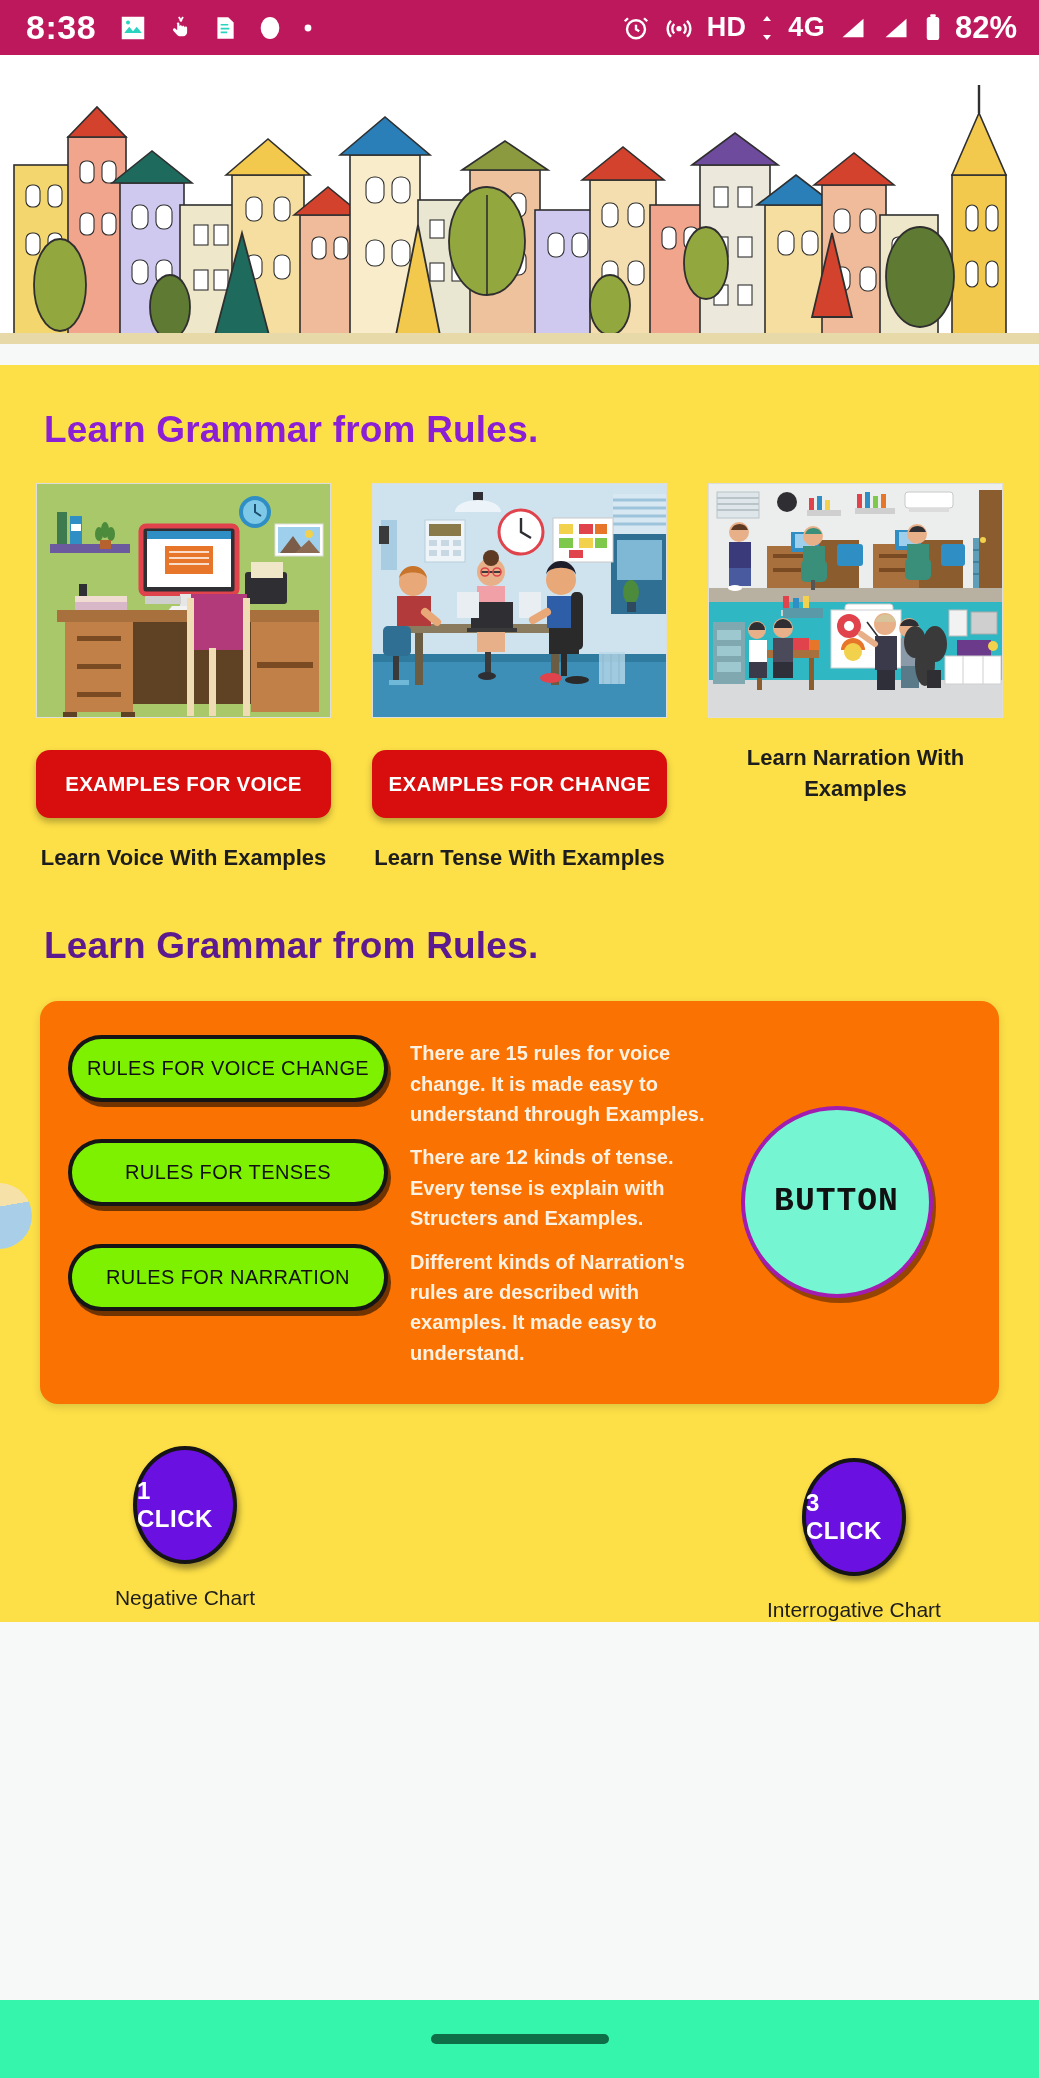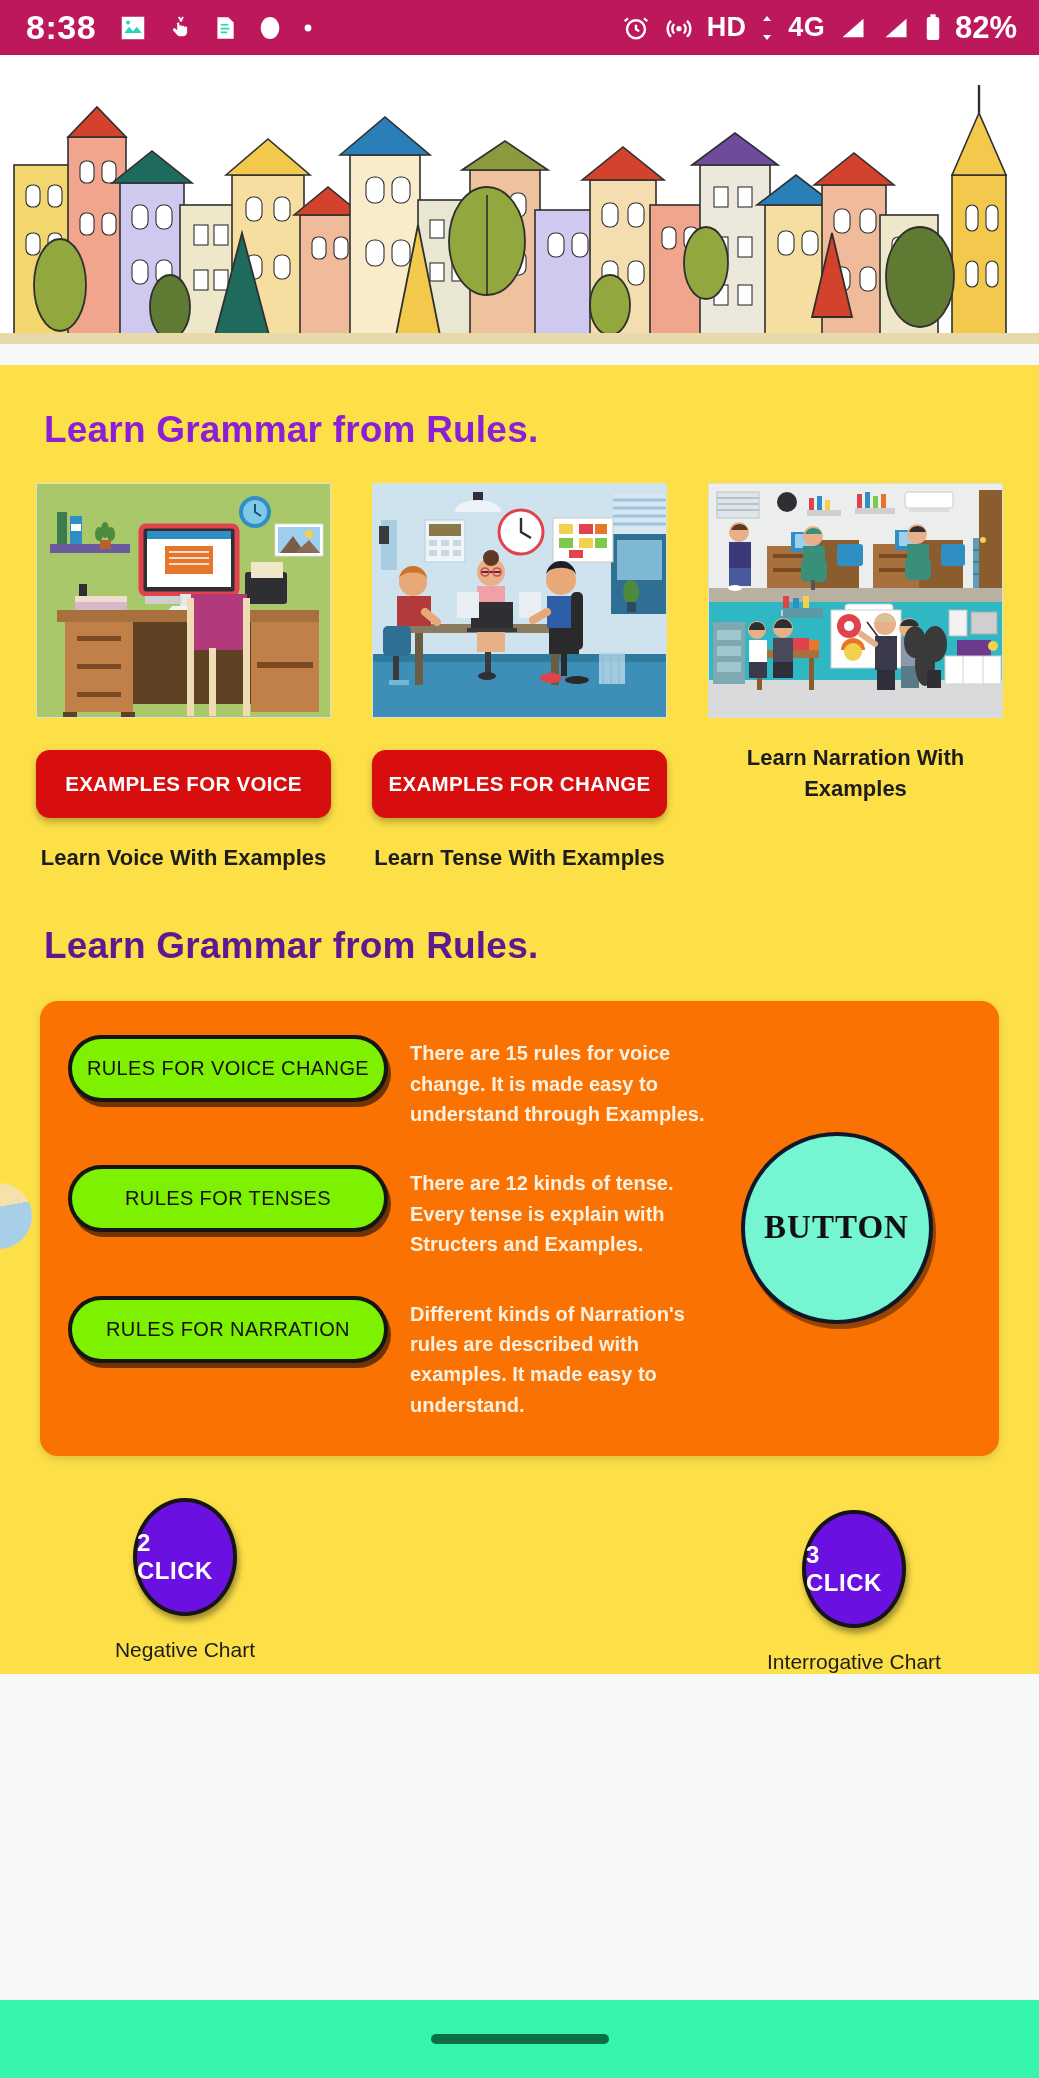--- a/index.html
+++ b/index.html
@@ -76,21 +76,21 @@
   
   .orange-wrap { padding:34px 40px 0 40px; }
   .orange {
     background:#fa7202;
     border-radius:18px;
     padding:34px 36px 36px 28px;
     display:flex; align-items:center;
     box-shadow:0 3px 9px rgba(0,0,0,0.14);
     min-height:301px;
   }
-  .rules-col { display:flex; flex-direction:column; gap:36px; flex:0 0 auto; }
+  .rules-col { display:flex; flex-direction:column; gap:10px; flex:0 0 auto; }
   .rule-row { display:flex; align-items:flex-start; }
   .greenbtn {
     width:320px;
     background:#7ef100;
     color:#111111;
     border:4px solid #151515;
     border-radius:34px;
     font-size:20px; font-weight:400;
     letter-spacing:0.4px;
     padding:18px 6px;
@@ -104,25 +104,25 @@
     color:#fdf1e2;
     font-size:20px; font-weight:700;
     line-height:1.52;
     max-width:300px;
     padding-top:3px;
   }
   .bigcircle-col { flex:1; display:flex; justify-content:center; align-items:center; }
   .bigcircle {
     width:192px; height:192px; border-radius:50%;
     background:#76f5d2;
-    border:4px solid #0f172a;
+    border:4px solid #a21caf;
     display:flex; align-items:center; justify-content:center;
     font-size:33px; font-weight:700; color:#111111;
     letter-spacing:1px;
-    font-family:Liberation Serif, serif;
+    font-family:Liberation Mono, monospace;
     box-shadow:3px 5px 0 rgba(0,0,0,0.4);
     cursor:pointer;
   }
 
   
   .clicks {
     display:flex; padding:42px 60px 0 60px;
     justify-content:space-between;
   }
   .clickitem { display:flex; flex-direction:column; align-items:center; width:250px; }
@@ -688,21 +688,21 @@
       </div>
 
       <div class="bigcircle-col">
         <div class="bigcircle">BUTTON</div>
       </div>
     </div>
   </div>
 
   <div class="clicks">
     <div class="clickitem two">
-      <div class="pcircle">2 CLICK</div>
+      <div class="pcircle">1 CLICK</div>
       <div class="clickcap">Negative Chart</div>
     </div>
     <div class="clickitem three">
       <div class="pcircle">3 CLICK</div>
       <div class="clickcap">Interrogative Chart</div>
     </div>
   </div>
 
 </div>
 

